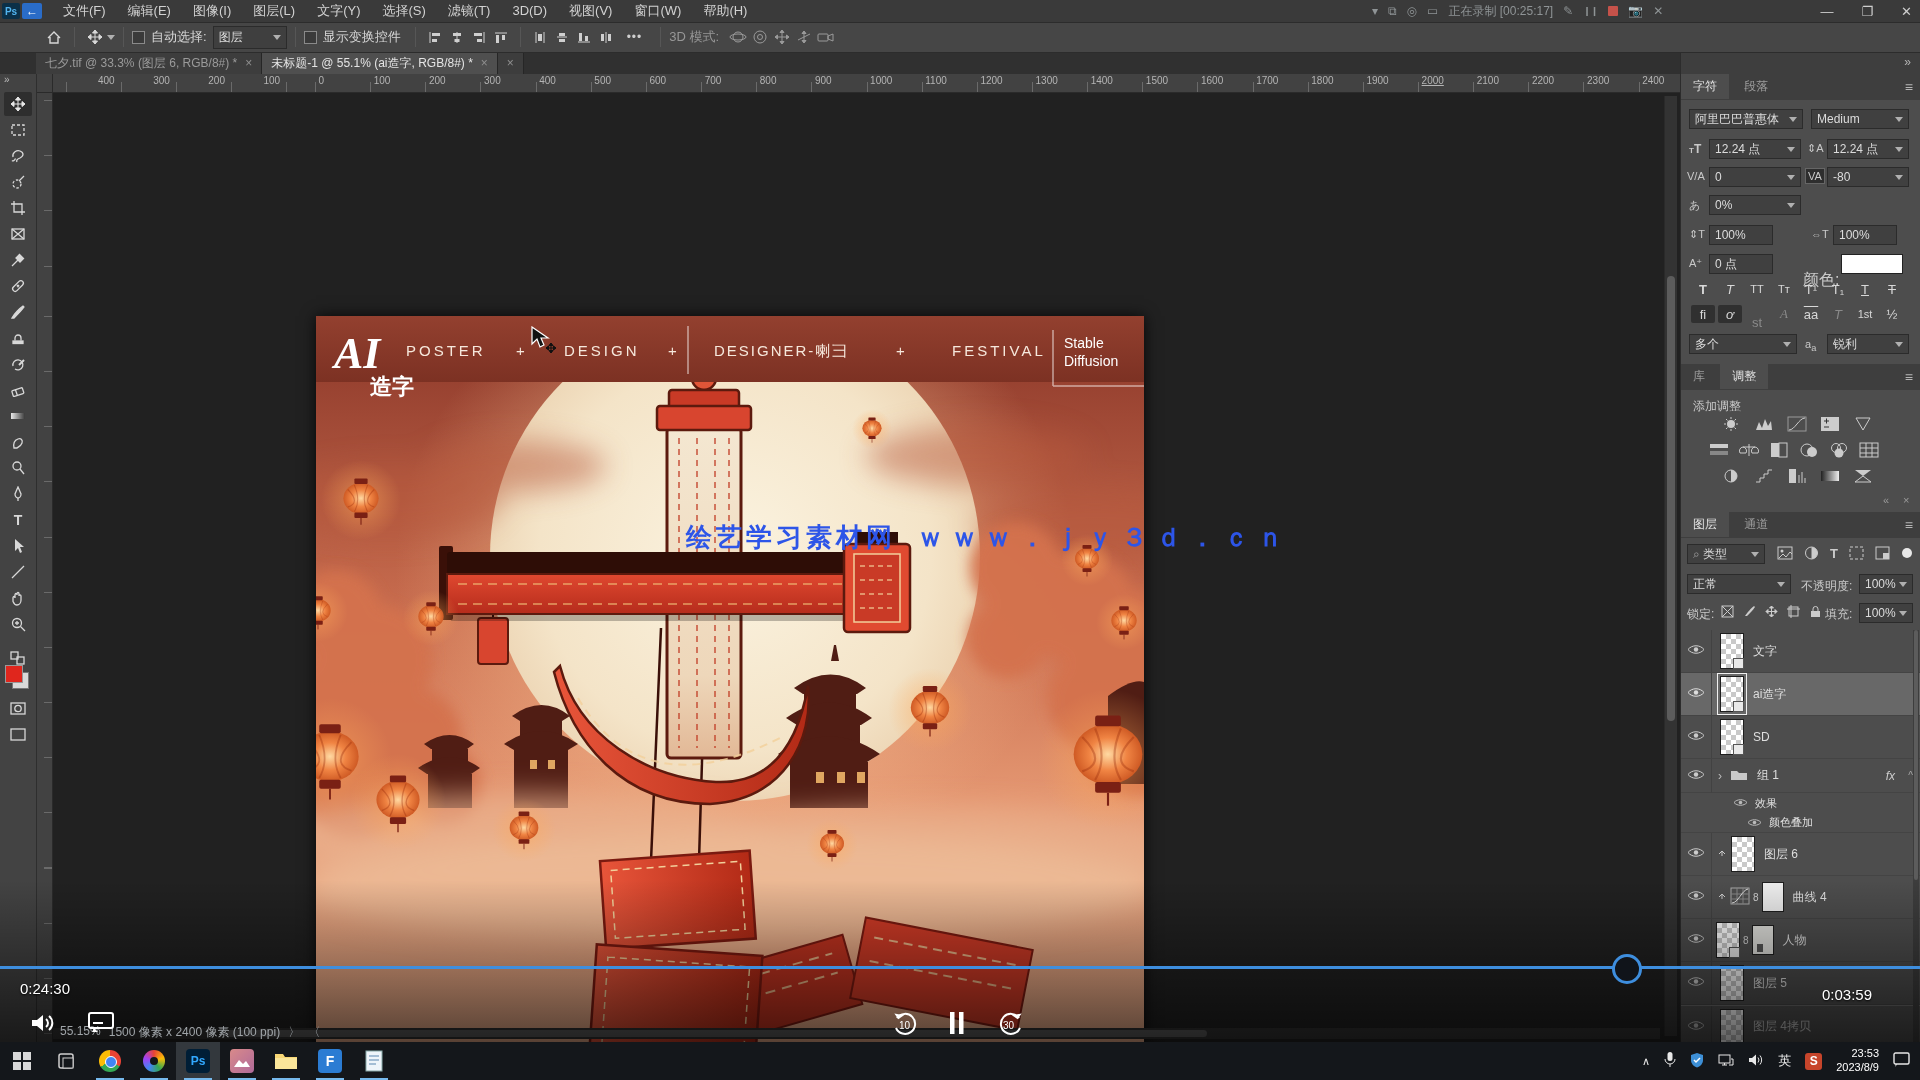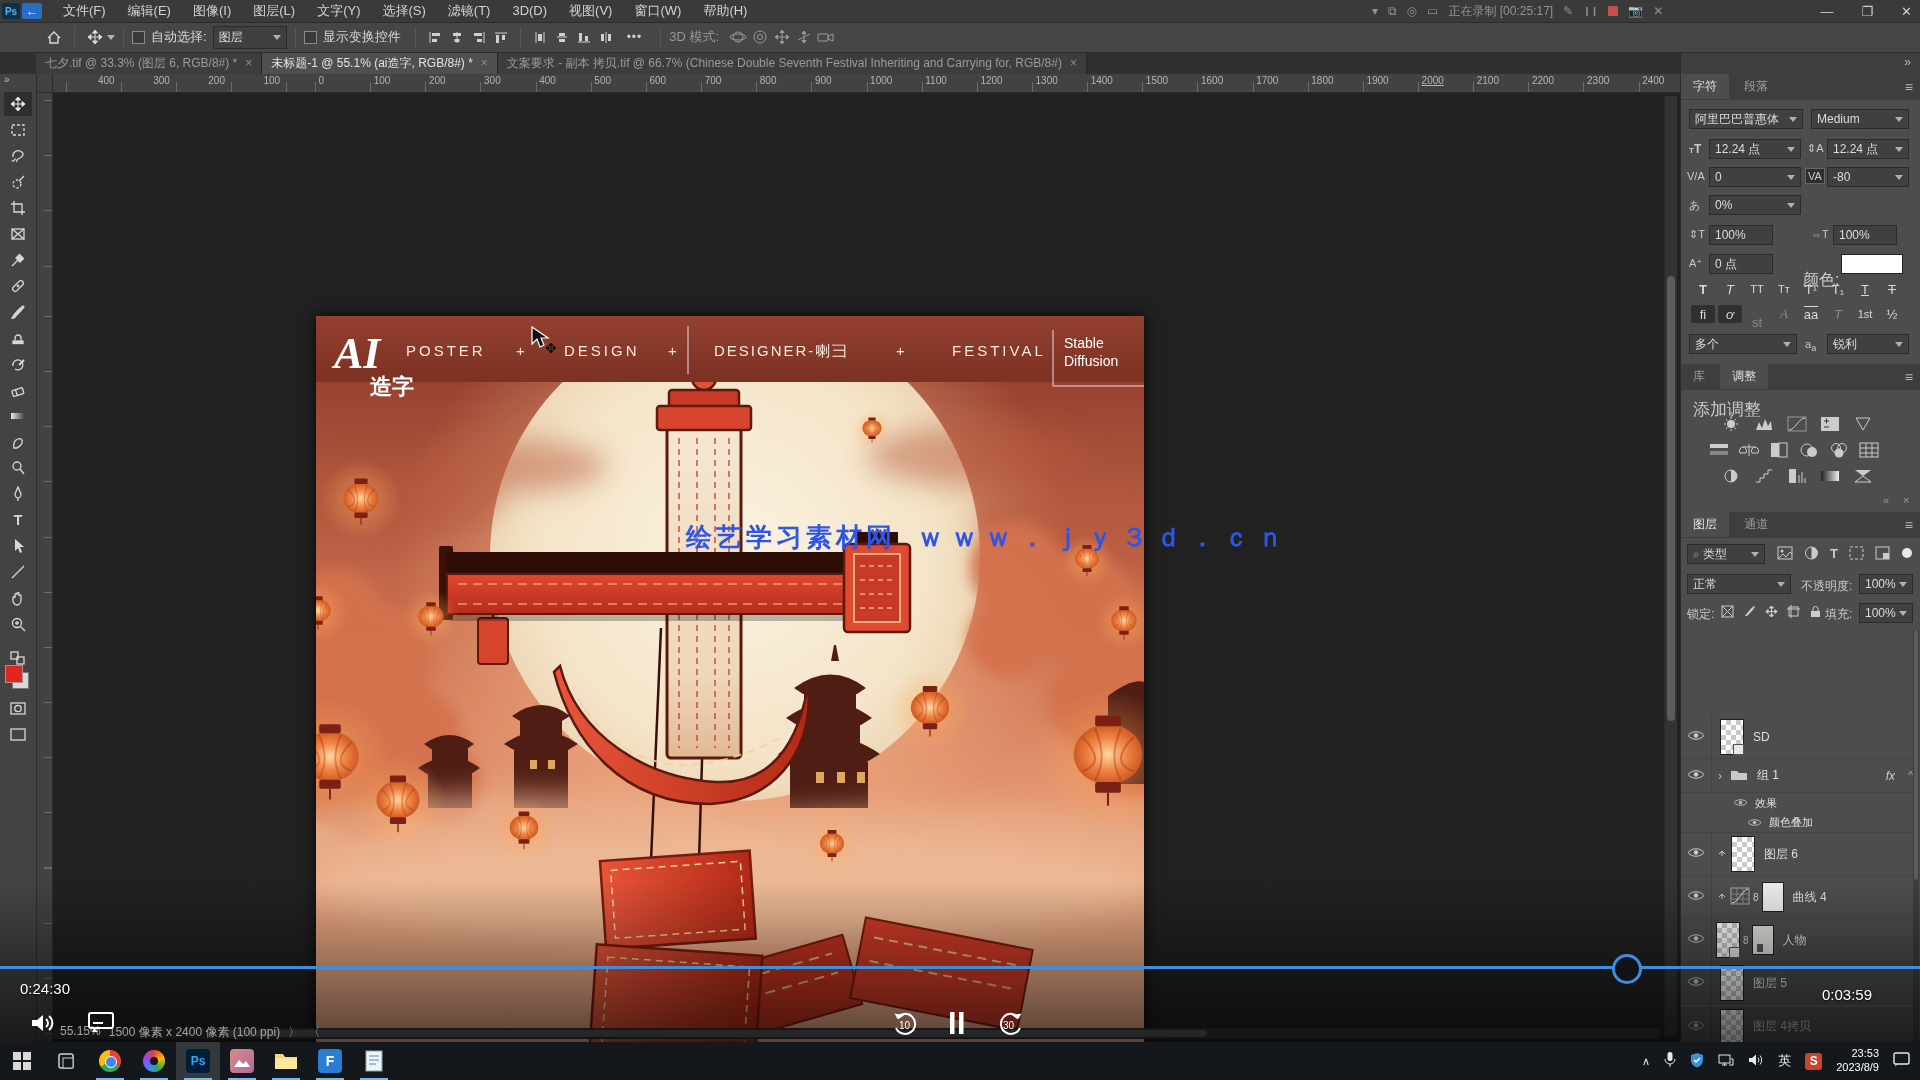--- a/index.html
+++ b/index.html
@@ -247,21 +247,20 @@
     <div style="width:36px"></div>
     <div class="tab inactive" style="max-width:210px">
       <span>七夕.tif @ 33.3% (图层 6, RGB/8#) *</span>
         <span class="tclose">×</span>
     </div>
     <div class="tab active" style="max-width:232px">
       <span>未标题-1 @ 55.1% (ai造字, RGB/8#) *</span>
         <span class="tclose">×</span>
     </div>
     <div class="tab inactive" style="max-width:600px">
-      <span>文案要求 - 副本 拷贝.tif @ 66.7% (Chinese  Double Seventh  Festival Inheriting  and Carrying  for, RGB/8#)</span>
         <span class="tclose">×</span>
     </div>
   </div>
 
   <div id="rulercorner" class="ab"></div>
   <div id="hruler" class="ab">
       <span class="rl" style="left: 46px;">400</span>
       <span class="rl" style="left: 101.15px;">300</span>
       <span class="rl" style="left: 156.3px;">200</span>
       <span class="rl" style="left: 211.45px;">100</span>
@@ -752,21 +751,21 @@
     <div class="fld" style="left:146px;top:282px;width:82px">
         <span>锐利</span>
         <span class="tri"></span>
       </div>
 
     <div class="strip" style="top:312px;height:26px">
       <span class="ptab">库</span>
       <span class="ptab on">调整</span>
       <span class="hamb" style="top:5px">≡</span>
     </div>
-    <span class="cicon" style="left:12px;top:346px;font-size:17px">添加调整</span>
+    <span class="cicon" style="left:12px;top:346px;font-size:12px">添加调整</span>
     <div class="ab" style="left:40px;top:364px;width:170px;display:flex;gap:13px">
       <span><svg width="20" height="16">
             <circle cx="10" cy="8" r="4" fill="#ccc"></circle>
             <path d="M10,1v2M10,13v2M3,8h2M15,8h2M5,3l1.5,1.5M15,3l-1.5,1.5M5,13l1.5,-1.5M15,13l-1.5,-1.5" stroke="#ccc"></path>
           </svg></span>
       <span><svg width="20" height="16">
             <path d="M2,14 L5,6 8,12 11,3 14,10 17,5 18,14 Z" fill="#ccc"></path>
           </svg></span>
       <span><svg width="20" height="16">
             <rect x="1" y="1" width="18" height="14" stroke="#999" fill="none"></rect>
@@ -895,20 +894,44 @@
             <rect x="2" y="6" width="9" height="6" fill="#ccc"></rect>
             <path d="M4,6 V4 a2.5,2.5 0 0,1 5,0 V6" stroke="#ccc" fill="none"></path>
           </svg></span>
     </div>
     <span class="cicon" style="left:144px;top:554px;font-size:12px">填充:</span>
     <div class="fld" style="left:178px;top:551px;width:54px">
         <span>100%</span>
         <span class="tri"></span>
       </div>
 
+    <div class="lrow" style="top:578px;height:43px">
+      <div class="eyec">
+          <span><svg width="18" height="11">
+              <path d="M1,5.5 C5,0.5 13,0.5 17,5.5 C13,10.5 5,10.5 1,5.5 Z" stroke="#ccc" fill="none"></path>
+              <circle cx="9" cy="5.5" r="2.2" fill="#ccc"></circle>
+            </svg></span>
+        </div>
+      <div class="thumb checker" style="margin-left:8px">
+          <span class="badge"></span>
+        </div>
+      <span class="lname">文字</span>
+    </div>
+    <div class="lrow" style="top:621px;height:43px;background:#686868">
+      <div class="eyec">
+          <span><svg width="18" height="11">
+              <path d="M1,5.5 C5,0.5 13,0.5 17,5.5 C13,10.5 5,10.5 1,5.5 Z" stroke="#ddd" fill="none"></path>
+              <circle cx="9" cy="5.5" r="2.2" fill="#ddd"></circle>
+            </svg></span>
+        </div>
+      <div class="thumb checker" style="margin-left:8px;outline:1px solid #f0f0f0;outline-offset:2px">
+          <span class="badge"></span>
+        </div>
+      <span class="lname">ai造字</span>
+    </div>
     <div class="lrow" style="top:664px;height:43px">
       <div class="eyec">
           <span><svg width="18" height="11">
               <path d="M1,5.5 C5,0.5 13,0.5 17,5.5 C13,10.5 5,10.5 1,5.5 Z" stroke="#ccc" fill="none"></path>
               <circle cx="9" cy="5.5" r="2.2" fill="#ccc"></circle>
             </svg></span>
         </div>
       <div class="thumb checker" style="margin-left:8px">
           <span class="badge"></span>
         </div>

